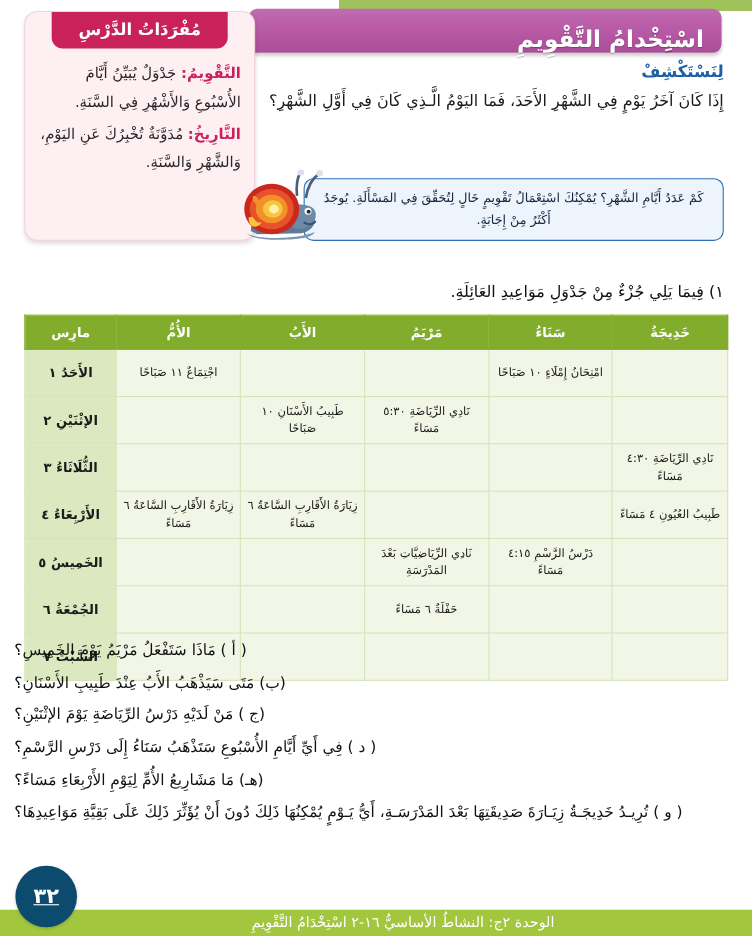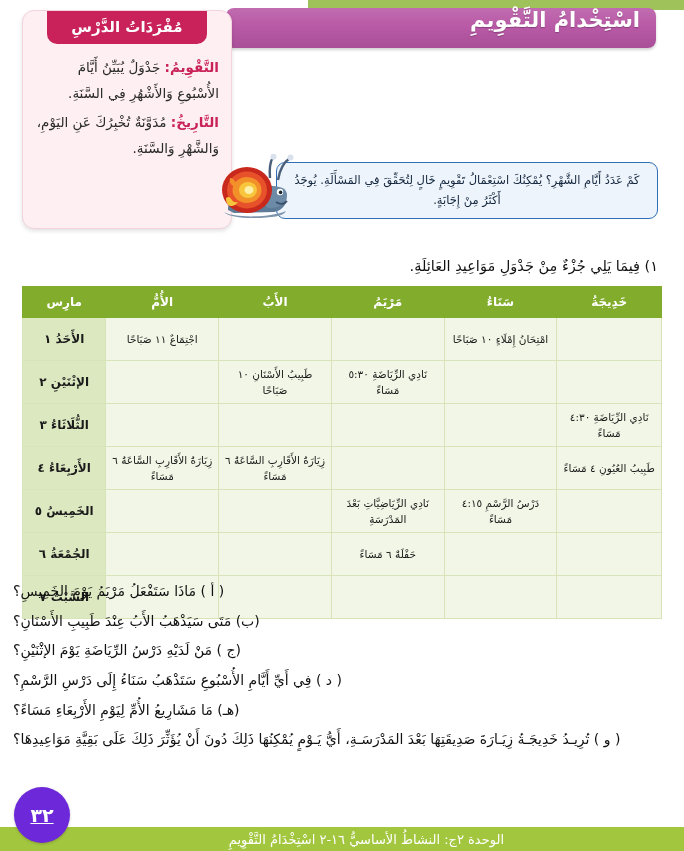--- a/index.html
+++ b/index.html
@@ -24,21 +24,21 @@
   }
 
   
   .title-wrap{
     position:absolute;top:8px;right:28px;width:430px;height:40px;
   }
   .title-bar{
     width:100%;height:40px;border-radius:8px;
     background:linear-gradient(to bottom,#c06cb0 0%,#b95aa6 45%,#a94f98 100%);
     box-shadow:0 2px 3px rgba(0,0,0,.18);
-    display:flex;align-items:flex-start;justify-content:flex-start;
+    display:flex;align-items:flex-end;justify-content:flex-start;
     padding-right:16px;box-sizing:border-box;
   }
   .title-bar .t{
     color:#ffffff;font-size:21px;font-weight:bold;letter-spacing:.5px;
     text-shadow:0 1px 1px rgba(0,0,0,.25);
     white-space:nowrap;
   }
   .title-deco{
     position:absolute;top:-6px;left:-18px;width:46px;height:46px;border-radius:50%;
     background:#a0c33f;z-index:-1;
@@ -51,21 +51,21 @@
     box-shadow:0 2px 4px rgba(0,0,0,.12);
     overflow:hidden;
   }
   .vocab-head{
     background:#c9225a;color:#fff;text-align:center;
     padding:7px 6px 8px 6px;font-size:15px;font-weight:bold;
     border-radius:0 0 10px 10px;
     margin:0 24px;
   }
   .vocab-body{
-    padding:10px 12px 24px 12px;font-size:13.5px;line-height:1.95;
+    padding:10px 12px 14px 12px;font-size:13.5px;line-height:1.95;
     color:#2a2a2a;text-align:right;min-height:150px;
   }
   .vocab-body p{margin:0 0 2px 0;}
   .vterm{color:#c9225a;font-weight:bold;}
 
   
   .explore{
     position:absolute;top:56px;right:26px;width:432px;
   }
   .explore-h{
@@ -137,21 +137,21 @@
     position:absolute;bottom:0;right:0;width:684px;height:24px;
     background:#a3c63f;
     display:flex;align-items:center;justify-content:flex-start;
   }
   .footer .ftext{
     color:#ffffff;font-size:13px;margin-right:180px;white-space:nowrap;
   }
   .pagecircle{
     position:absolute;bottom:8px;left:14px;
     width:56px;height:56px;border-radius:50%;
-    background:#6d28d9;color:#fff;
+    background:#0c4a6e;color:#fff;
     display:flex;align-items:center;justify-content:center;
     font-size:19px;font-weight:bold;
     box-shadow:0 1px 3px rgba(0,0,0,.2);
     text-decoration:underline;
   }
 </style>
 </head>
 <body>
 
 <div class="page">
@@ -172,20 +172,22 @@
       <p>
         <span class="vterm">التَّقْوِيمُ:</span><span> جَدْوَلٌ يُبَيِّنُ أَيَّامَ الأُسْبُوعِ وَالأَشْهُرِ فِي السَّنَةِ.</span>
       </p>
       <p>
         <span class="vterm">التَّارِيخُ:</span><span> مُدَوَّنَةٌ تُخْبِرُكَ عَنِ اليَوْمِ، وَالشَّهْرِ وَالسَّنَةِ.</span>
       </p>
     </div>
   </div>
 
   <div class="explore">
+    <div class="explore-h">لِنَسْتَكْشِفْ</div>
+    <div class="explore-t">إِذَا كَانَ آخَرُ يَوْمٍ فِي الشَّهْرِ الأَحَدَ، فَمَا اليَوْمُ الَّـذِي كَانَ فِي أَوَّلِ الشَّهْرِ؟</div>
   </div>
 
   <div class="hintrow">
     <div class="hintbox">
       <span>كَمْ عَدَدُ أَيَّامِ الشَّهْرِ؟ يُمْكِنُكَ اسْتِعْمَالُ تَقْوِيمٍ خَالٍ لِتُحَقِّقَ فِي المَسْأَلَةِ. يُوجَدُ أَكْثَرُ مِنْ إِجَابَةٍ.</span>
     </div>
     <svg class="snail" viewBox="0 0 78 70">
 
       <path d="M58 26 C60 14 64 8 70 4" stroke="#4a5f7a" stroke-width="2.4" fill="none"></path>
       <circle cx="70.5" cy="3.5" r="3" fill="#d9e2ec"></circle>

